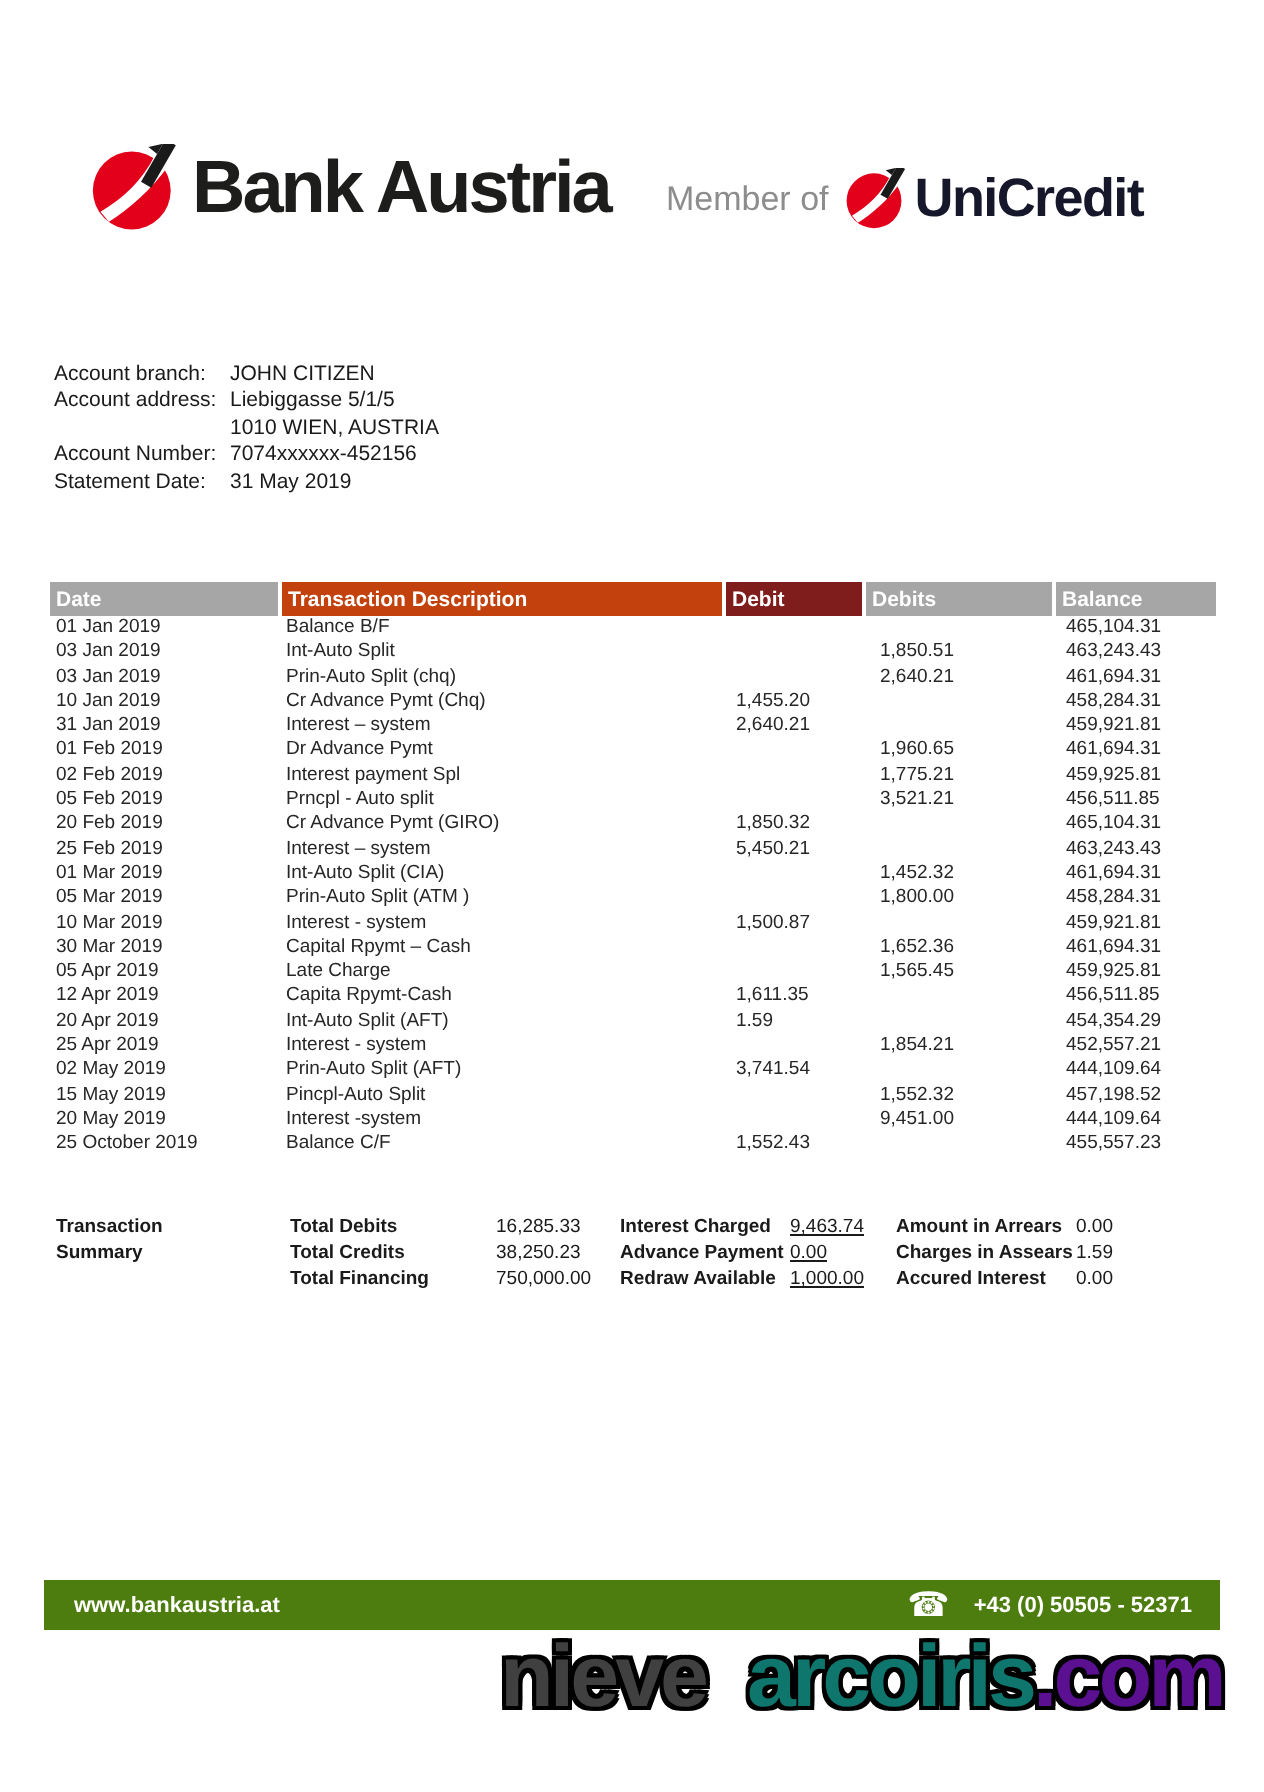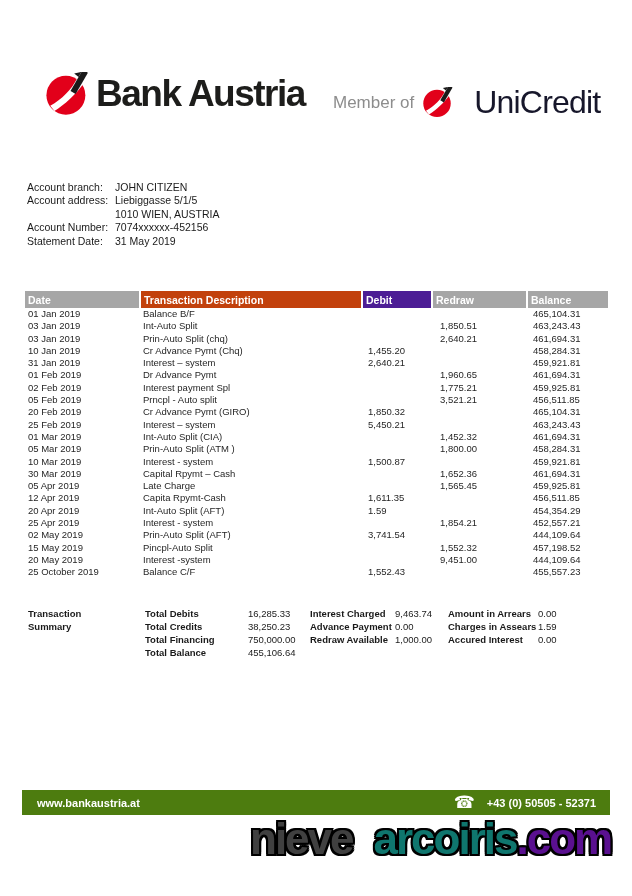--- a/index.html
+++ b/index.html
@@ -6,21 +6,21 @@
   .page {
     position:relative; width:632px; height:896px; background:#ffffff;
     font-family:"Liberation Sans", sans-serif; color:#1a1a1a; overflow:hidden;
   }
 
   
   .logo-left { position:absolute; left:46px; top:72px; display:flex; align-items:center; }
   .bank-name { font-size:37px; font-weight:700; color:#1d1d1b; letter-spacing:-1.5px; margin-left:6px; }
   .member-group { position:absolute; left:333px; top:84px; display:flex; align-items:center; }
   .member-of { font-size:17px; color:#8d8d8d; margin-right:9px; }
-  .unicredit-name { font-size:32px; font-weight:400; color:#17172b; letter-spacing:-0.8px; margin-left:20px; }
+  .unicredit-name { font-size:27px; font-weight:700; color:#17172b; letter-spacing:-0.8px; margin-left:3px; }
 
   
   .account-info { position:absolute; left:27px; top:181px; font-size:10.5px; font-weight:400; line-height:13.4px; }
   .acct-row { display:flex; }
   .acct-label { width:88px; flex-shrink:0; }
 
   
   .txn-table { position:absolute; left:25px; top:291px; width:583px; border-collapse:collapse; table-layout:fixed; }
   .txn-table th {
     background:#a6a6a6; color:#ffffff; font-size:10.5px; font-weight:700;
@@ -36,21 +36,21 @@
   .txn-table td:nth-child(3){ padding-left:6px; }
   .txn-table td:nth-child(4){ padding-left:8px; }
   .txn-table td:nth-child(5){ padding-left:6px; }
 
   
   .summary { position:absolute; left:28px; top:607px; font-size:9.5px; line-height:13px; }
   .sum-row { display:flex; }
   .sc { display:block; flex-shrink:0; white-space:nowrap; overflow:hidden; }
   .sc.b { font-weight:700; }
   .c0 { width:117px; } .c1 { width:103px; } .c2 { width:62px; }
-  .c3 { width:85px; }  .c4 { width:53px; }  .c5 { width:90px; } .c6 { width:50px; }
+  .c3 { width:85px; }  .c4 { width:53px;text-decoration:underline; }  .c5 { width:90px; } .c6 { width:50px; }
 
   
   .footer-bar {
     position:absolute; left:22px; top:790px; width:588px; height:25px;
     background:#d20f1a; display:flex; align-items:center;
     color:#ffffff; font-weight:700; font-size:11px;
   }
   .footer-url { margin-left:15px; }
   .footer-phone { margin-left:auto; margin-right:14px; display:flex; align-items:center; gap:12px; }
   .phone-icon { font-size:17px; font-weight:400; line-height:1; }
@@ -122,22 +122,22 @@
       <col style="width:115px">
         <col style="width:222px">
         <col style="width:70px">
       <col style="width:95px">
         <col style="width:81px">
     </colgroup>
     <thead>
       <tr>
         <th style="background: rgb(166, 166, 166);">Date</th>
         <th style="background: #c2410c;">Transaction Description</th>
-        <th style="background: #4c1d95;">Debit</th>
-        <th style="background: rgb(166, 166, 166);">Redraw</th>
+        <th style="background: #7f1d1d;">Debit</th>
+        <th style="background: rgb(166, 166, 166);">Debits</th>
         <th style="background: rgb(166, 166, 166);">Balance</th>
       </tr>
     </thead>
     <tbody>
         <tr>
           <td>01 Jan 2019</td>
           <td>Balance B/F</td>
           <td></td>
           <td></td>
           <td>465,104.31</td>
@@ -313,29 +313,20 @@
       </div>
       <div class="sum-row">
         <span class="sc c0 b"></span>
         <span class="sc c1 b">Total Financing</span>
         <span class="sc c2">750,000.00</span>
         <span class="sc c3 b">Redraw Available</span>
         <span class="sc c4">1,000.00</span>
         <span class="sc c5 b">Accured Interest</span>
         <span class="sc c6">0.00</span>
       </div>
-      <div class="sum-row">
-        <span class="sc c0 b"></span>
-        <span class="sc c1 b">Total Balance</span>
-        <span class="sc c2">455,106.64</span>
-        <span class="sc c3 b"></span>
-        <span class="sc c4"></span>
-        <span class="sc c5 b"></span>
-        <span class="sc c6"></span>
-      </div>
     </div>
 
   <div class="footer-bar" style="background: #4d7c0f;">
     <span class="footer-url">www.bankaustria.at</span>
     <span class="footer-phone">
       <span class="phone-icon">☎</span>
       <span>+43 (0) 50505 - 52371</span>
     </span>
   </div>
 

